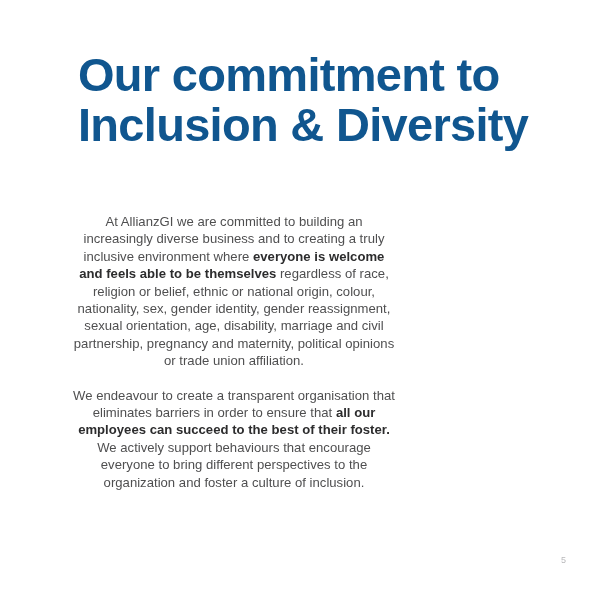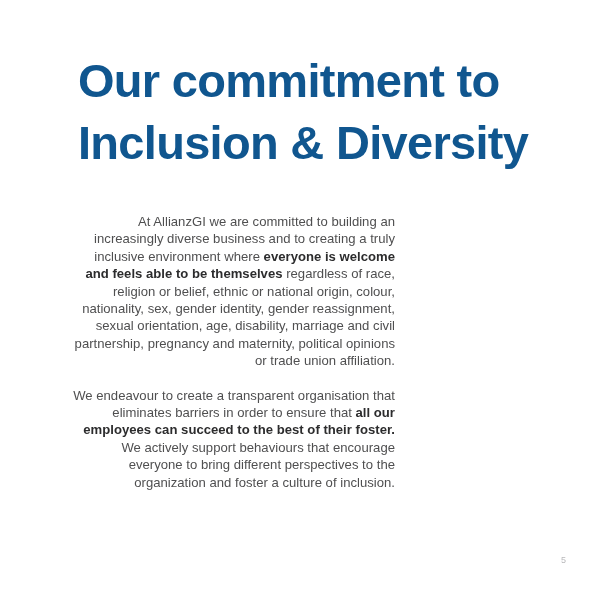--- a/index.html
+++ b/index.html
@@ -24,42 +24,42 @@
   
   .page-heading {
     position: absolute;
     left: 78px;
     top: 50px;
     width: 470px;
     color: #10568F;
     font-family: "Liberation Sans", sans-serif;
     font-size: 47px;
     font-weight: 700;
-    line-height: 62px;
+    line-height: 50px;
     letter-spacing: -0.7px;
     white-space: pre-line;
     margin: 0;
   }
 
   
   .body-copy {
     position: absolute;
     left: 73px;
     top: 213px;
     width: 322px;
   }
 
   .paragraph {
     margin: 0 0 17px 0;
     color: #4f4f50;
     font-family: "Liberation Sans", sans-serif;
     font-size: 13.1px;
     line-height: 17.4px;
     letter-spacing: 0.02px;
-    text-align: right;
+    text-align: center;
   }
   .paragraph:last-child {
     margin-bottom: 0;
   }
 
   .paragraph b,
   .paragraph strong {
     font-weight: 700;
     color: #2c2c2d;
   }

